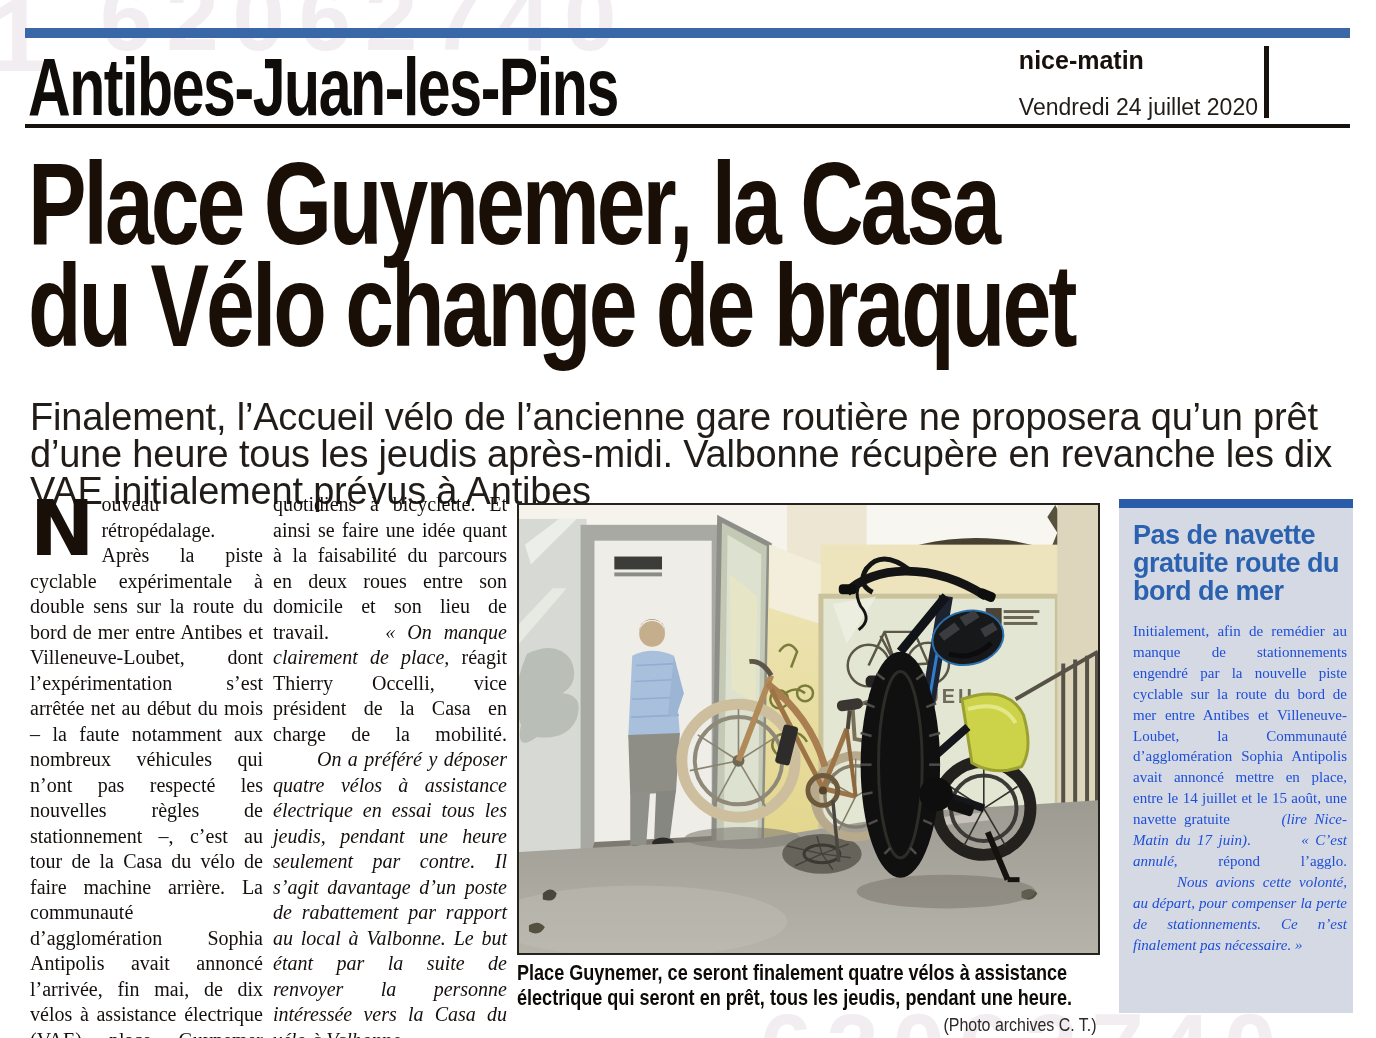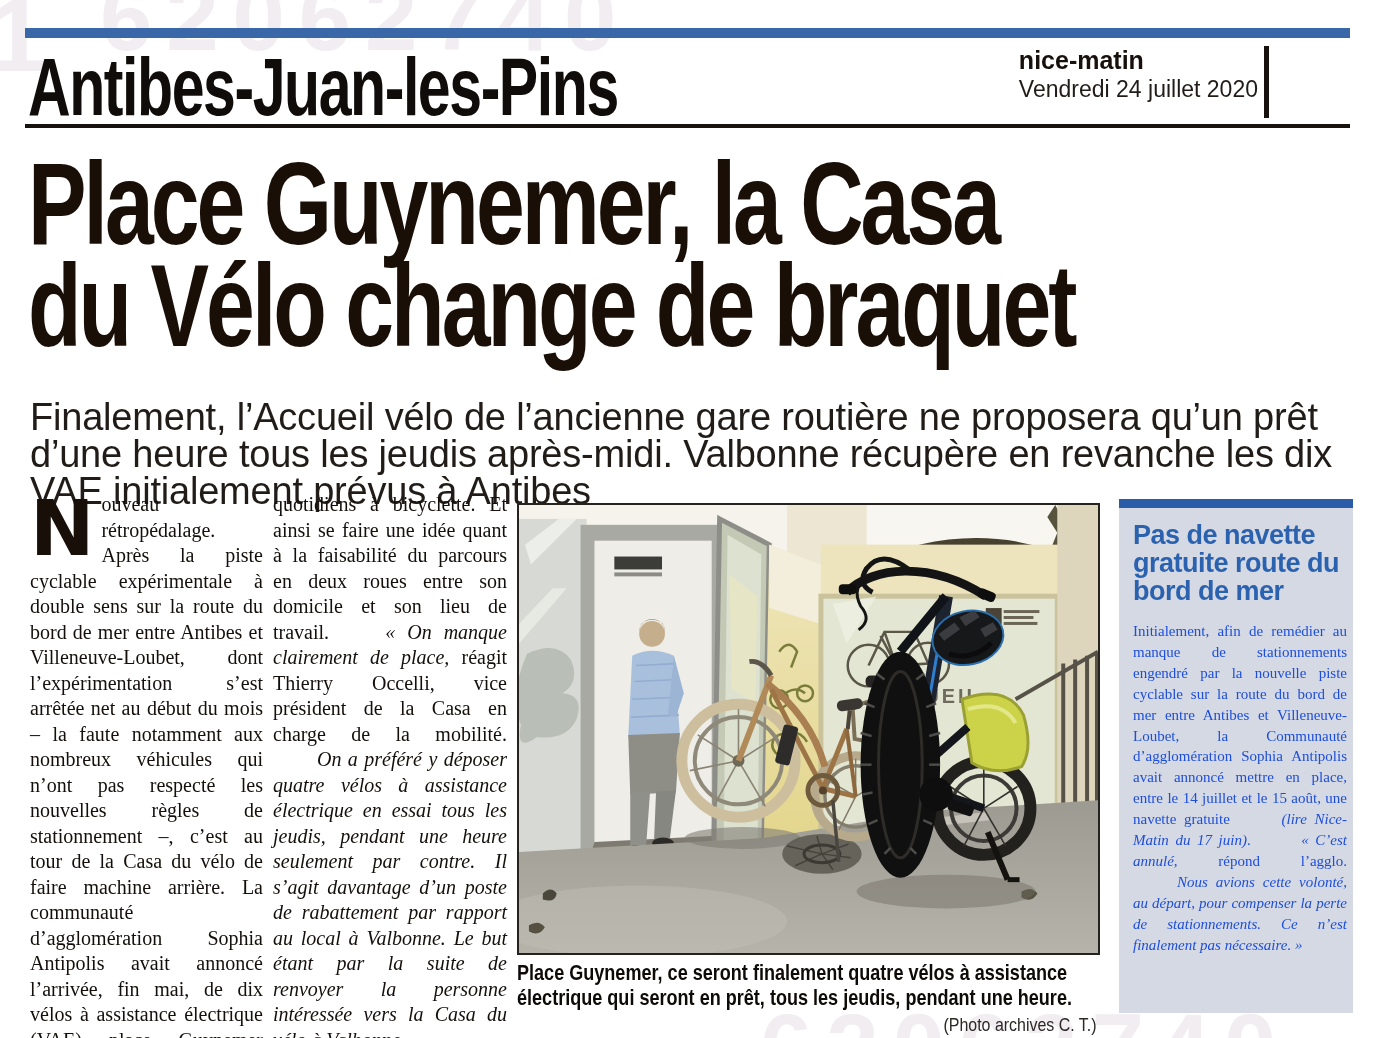--- a/index.html
+++ b/index.html
@@ -13,21 +13,21 @@
       font-family:"Liberation Sans",sans-serif;pointer-events:none;}
   .wm-top{left:100px;top:-36px;font-size:94px;letter-spacing:14px;}
   .wm-digit{left:-12px;top:-24px;font-size:104px;}
   .wm-bottom{left:760px;top:994px;font-size:94px;letter-spacing:14px;}
   .z{position:absolute;z-index:1;}
   .top-accent{left:25px;top:28px;width:1325px;height:10px;background:var(--top-bar);}
   .section-title{left:28px;top:40px;font-size:82px;font-weight:700;letter-spacing:-2px;
       white-space:nowrap;transform:scaleX(.72);transform-origin:left top;color:#0f0c09;}
   .masthead{right:118px;top:47px;text-align:left;line-height:1.08;}
   .masthead .brand{font-size:25px;font-weight:700;color:#18100c;}
-  .masthead .date{font-size:23px;color:#221c18;margin-top:3px;}
+  .masthead .date{font-size:23px;color:#221c18;margin-top:21px;}
   .masthead-divider{left:1264px;top:46px;width:5px;height:72px;background:#17120e;}
   .header-rule{left:25px;top:124px;width:1325px;height:4px;background:var(--rule);}
   .headline{left:28px;top:153px;line-height:102px;font-weight:700;font-size:117px;
       letter-spacing:-4px;color:#190f07;white-space:nowrap;}
   .headline .ln{display:block;transform:scaleX(.75);transform-origin:left top;}
   .standfirst{left:30px;top:399px;width:1332px;font-size:38px;line-height:37px;
       color:#211c18;letter-spacing:-.2px;}
   .col{top:492px;width:233px;font-family:"Liberation Serif",serif;font-size:20px;
       line-height:25.5px;text-align:justify;color:#140f0c;hyphens:auto;}
   .col p{margin:0 0 1px 0;}

